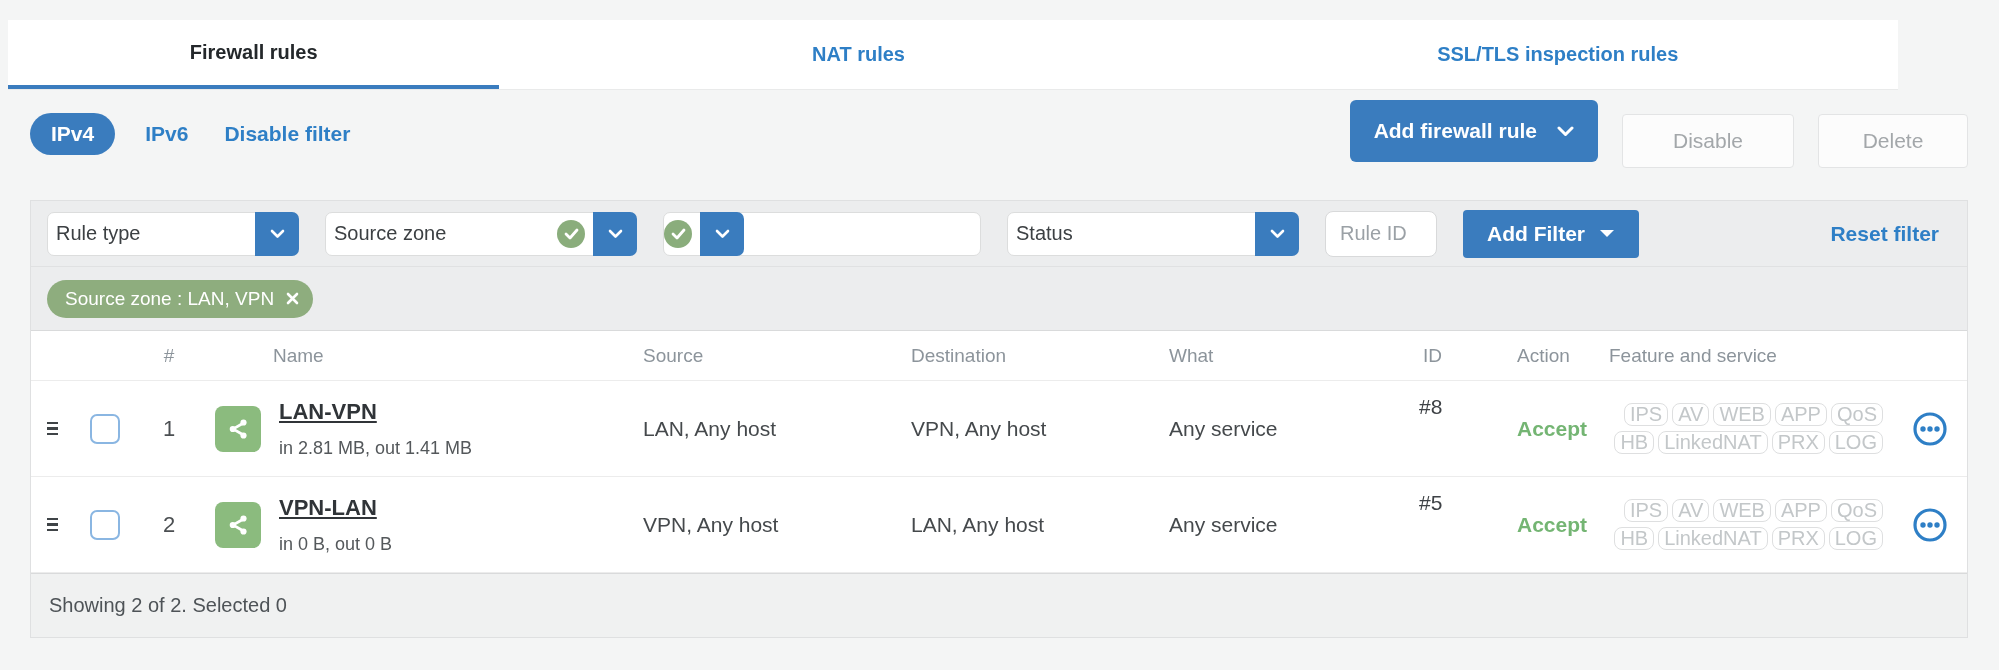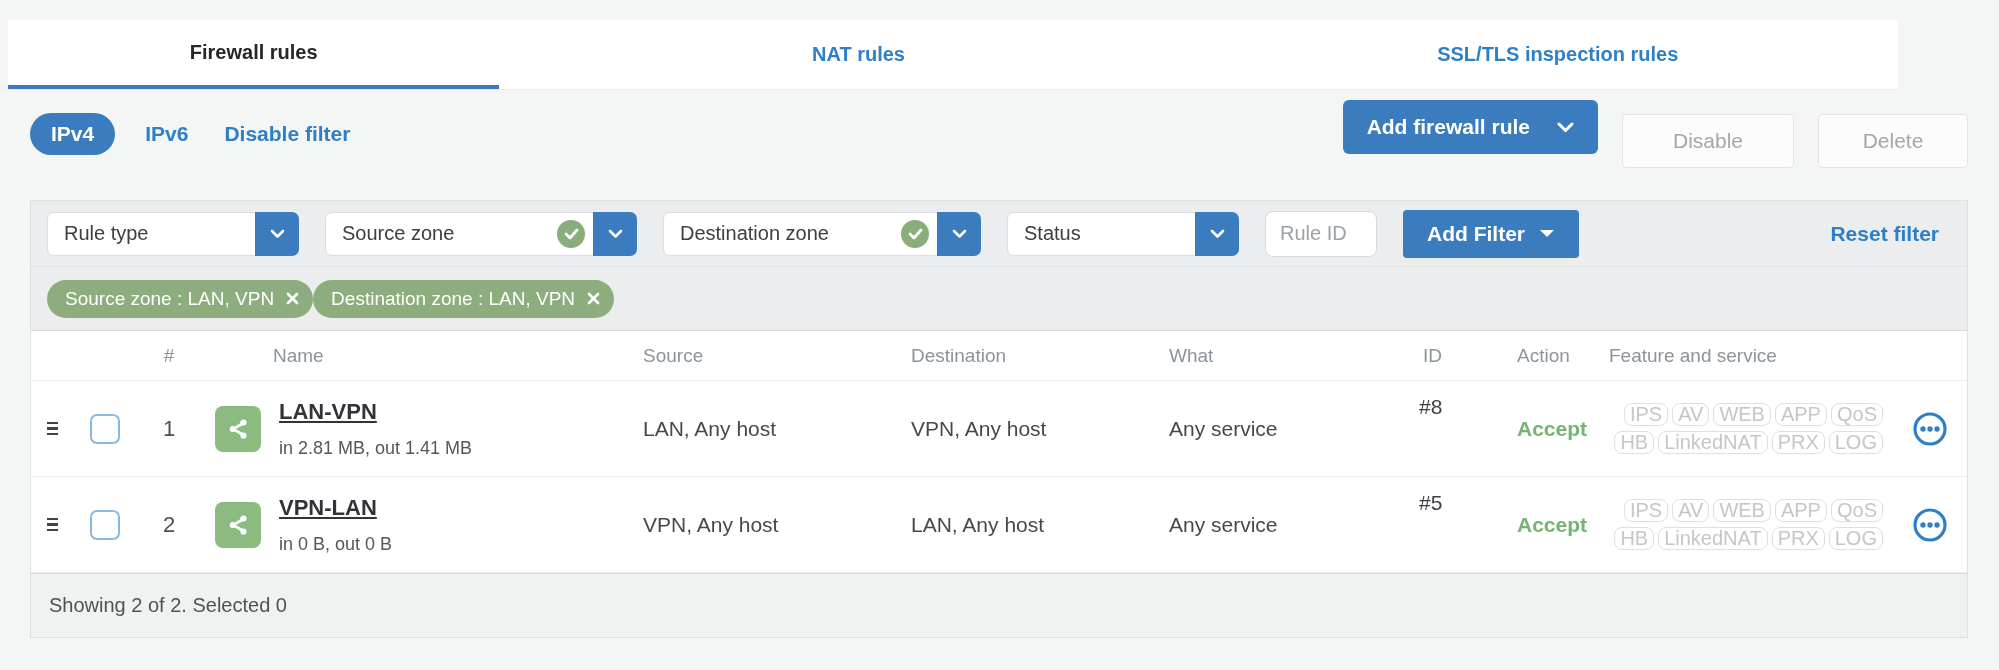--- a/index.html
+++ b/index.html
@@ -19,40 +19,40 @@
   
   .toolbar { position:absolute; left:30px; top:102px; width:1938px; height:64px;
     display:flex; align-items:center; }
   .pill { background:#3a7cbe; color:#fff; font-weight:bold; font-size:21px;
     padding:9px 21px; border-radius:999px; cursor:pointer; }
   .link { color:#2e7fc6; font-weight:bold; font-size:21px; cursor:pointer; }
   .ipv6 { margin-left:30px; }
   .disfilter { margin-left:36px; }
   .btn-right { margin-left:auto; display:flex; gap:24px; }
   .btn-primary { background:#3a7cbe; color:#fff; border:none; border-radius:6px;
-    height:54px; padding:0 24px; font-size:21px; font-weight:bold;
-    display:flex; align-items:center; gap:27px; cursor:pointer;
+    height:62px; padding:0 24px; font-size:21px; font-weight:bold;
+    display:flex; align-items:center; gap:20px; cursor:pointer;
     font-family:inherit; }
   .btn-ghost { background:#fcfcfc; border:1px solid #e3e4e5; border-radius:4px;
     color:#a3a7aa; height:54px; font-size:21px; display:flex; align-items:center;
     justify-content:center; cursor:pointer; font-family:inherit;margin-top:14px; }
   .btn-disable { width:172px; } .btn-delete { width:150px; }
   
   .panel { position:absolute; left:30px; top:200px; width:1938px; height:438px;
     background:#fff; border:1px solid #dfe0e1; display:flex; flex-direction:column; }
   .filter-row { background:#ecedee; height:66px; flex:none; display:flex;
     align-items:center; padding:0 16px; gap:26px; border-bottom:1px solid #e0e1e2; }
   .dd { display:flex; align-items:center; height:44px; background:#fff;
     border:1px solid #dcdddd; border-radius:7px; cursor:pointer; }
-  .dd-label { padding:0 16px; font-size:20px; color:#3c4043; flex:1; white-space:nowrap; }
+  .dd-label { padding:0 8px; font-size:20px; color:#3c4043; flex:1; white-space:nowrap; }
   .dd-check { width:28px; height:28px; border-radius:50%; background:#8aad7c;
     display:flex; align-items:center; justify-content:center; margin-right:8px; flex:none; }
   .dd-chev { width:44px; height:44px; background:#3a7cbe; border-radius:0 7px 7px 0;
     margin:-1px -1px -1px 0; display:flex; align-items:center; justify-content:center; flex:none; }
-  .dd.w1 { width:252px; } .dd.w2 { width:312px; } .dd.w3 { width:318px; } .dd.w4 { width:232px; }
+  .dd.w1 { width:252px; } .dd.w2 { width:312px; } .dd.w3 { width:318px; } .dd.w4 { width:292px; }
   .rule-id { width:112px; height:46px; border:1px solid #d8d9da; border-radius:8px;
     padding:0 14px; font-size:20px; font-family:inherit; color:#3c4043; background:#fff; }
   .rule-id::placeholder { color:#9ba1a6; }
   .btn-filter { background:#3a7cbe; color:#fff; border:none; border-radius:4px;
     height:48px; padding:0 24px; font-size:21px; font-weight:bold; display:flex;
     align-items:center; gap:14px; cursor:pointer; font-family:inherit; }
   .reset { margin-left:auto; margin-right:12px; }
   .chip-row { background:#ecedee; height:64px; flex:none; display:flex;
     align-items:center; padding:0 16px; border-bottom:1px solid #d9dadb; }
   .chip { background:#8ead7e; color:#fff; height:38px; border-radius:19px;
@@ -135,21 +135,20 @@
             <path d="M2 6 L6 10 L13 2" stroke="#fff" stroke-width="2.8" fill="none" stroke-linecap="round" stroke-linejoin="round"></path>
           </svg>
       </span>
       <span class="dd-chev">
         <svg width="15" height="10" viewBox="0 0 15 10">
             <path d="M2 2 L7.5 7.5 L13 2" stroke="#fff" stroke-width="2.6" fill="none" stroke-linecap="round" stroke-linejoin="round"></path>
           </svg>
       </span>
     </div>
     <div class="dd w3">
-      <span class="dd-label">Destination zone</span>
       <span class="dd-check">
         <svg width="15" height="12" viewBox="0 0 15 12">
             <path d="M2 6 L6 10 L13 2" stroke="#fff" stroke-width="2.8" fill="none" stroke-linecap="round" stroke-linejoin="round"></path>
           </svg>
       </span>
       <span class="dd-chev">
         <svg width="15" height="10" viewBox="0 0 15 10">
             <path d="M2 2 L7.5 7.5 L13 2" stroke="#fff" stroke-width="2.6" fill="none" stroke-linecap="round" stroke-linejoin="round"></path>
           </svg>
       </span>
@@ -170,28 +169,20 @@
             <path d="M1 1 L8 8 L15 1" fill="#fff"></path>
           </svg>
       </span>
     </button>
     <span class="link reset">Reset filter</span>
   </div>
 
   <div class="chip-row">
     <div class="chip">
       <span>Source zone : LAN, VPN</span>
-      <span class="chip-x">
-        <svg width="13" height="13" viewBox="0 0 13 13">
-            <path d="M2 2 L11 11 M11 2 L2 11" stroke="#fff" stroke-width="2.6" stroke-linecap="round"></path>
-          </svg>
-      </span>
-    </div>
-    <div class="chip">
-      <span>Destination zone : LAN, VPN</span>
       <span class="chip-x">
         <svg width="13" height="13" viewBox="0 0 13 13">
             <path d="M2 2 L11 11 M11 2 L2 11" stroke="#fff" stroke-width="2.6" stroke-linecap="round"></path>
           </svg>
       </span>
     </div>
   </div>
 
   <div class="trow thead">
     <div></div>

